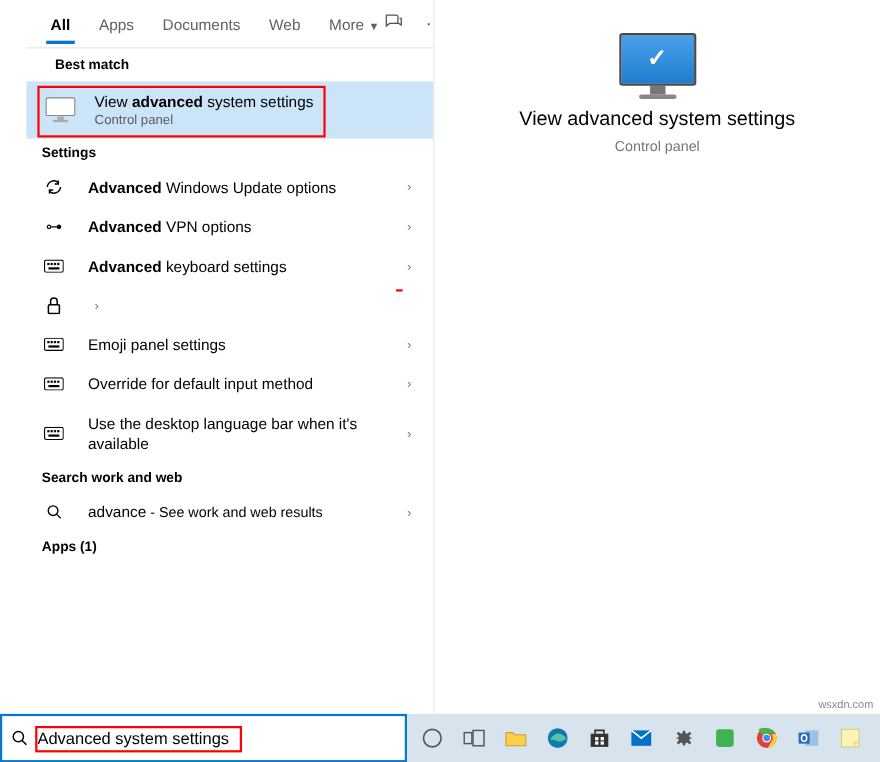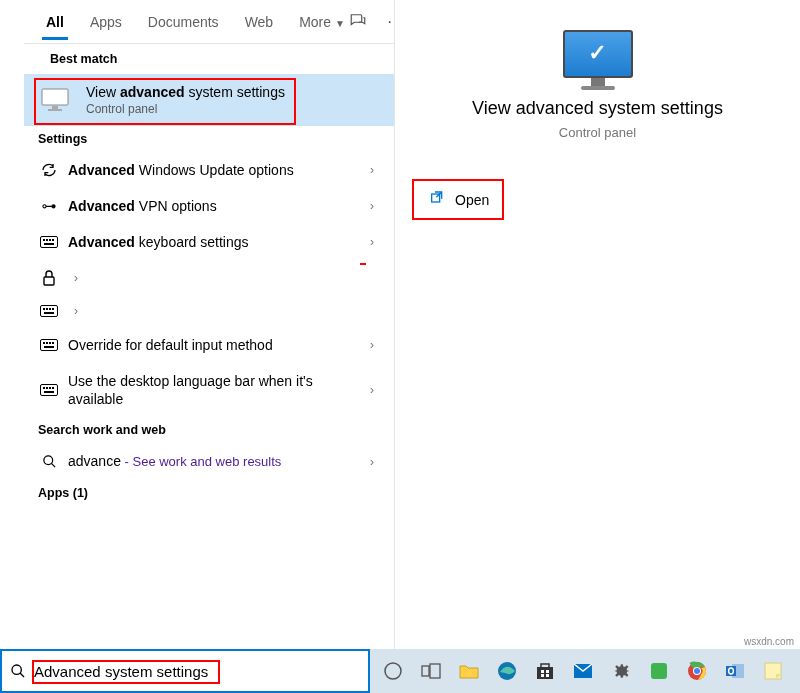--- a/index.html
+++ b/index.html
@@ -17,25 +17,25 @@
 
     .section-label { font-size: 12.5px; font-weight: 600; padding: 8px 26px; color: #000; }
     .section-label-sub { font-size: 12.5px; font-weight: 600; padding: 6px 14px; color: #000; }
 
     .best-match { display: flex; align-items: center; gap: 12px; padding: 10px 14px; background: #cce4f7; position: relative; }
     .best-match .iconbox { width: 36px; height: 28px; display: flex; align-items: center; justify-content: center; }
     .best-match .title { font-size: 14px; color: #000; }
     .best-match .sub { font-size: 12px; color: #5a5a5a; margin-top: 2px; }
     .red-box-1 { position: absolute; border: 2px solid red; left: 10px; top: 4px; width: 262px; height: 47px; pointer-events: none; }
 
-    .list-item { display: flex; align-items: center; gap: 8px; padding: 9px 14px; cursor: pointer; }
+    .list-item { display: flex; align-items: center; gap: 20px; padding: 9px 14px; cursor: pointer; }
     .li-icon { width: 22px; display: flex; justify-content: center; color: #000; font-size: 15px; }
     .li-text { flex: 1; font-size: 14px; color: #000; line-height: 1.3; }
     .li-text .b { font-weight: 600; }
-    .li-text .sub { color: #4c1d95; font-size: 13px; }
+    .li-text .sub { color: #000000; font-size: 13px; }
     .chevron { color: #767676; font-size: 12px; width: 16px; text-align: center; }
 
     .preview-center { text-align: center; padding: 0 20px; }
     .monitor { width: 80px; height: 58px; margin: 0 auto 4px; position: relative; }
     .monitor .screen { width: 70px; height: 48px; background: linear-gradient(#4aa0e8,#1e7dd0); border: 2px solid #4a4a4a; border-radius: 3px; position: relative; margin: 0 auto; }
     .monitor .check { position: absolute; top: 50%; left: 50%; transform: translate(-50%,-55%); color: #fff; font-size: 22px; font-weight: bold; }
     .monitor .stand { width: 14px; height: 8px; background: #777; margin: 0 auto; }
     .monitor .base { width: 34px; height: 4px; background: #888; margin: 0 auto; border-radius: 2px; }
     .preview-title { font-size: 18px; font-weight: 400; color: #000; margin-top: 10px; }
     .preview-sub { font-size: 13px; color: #767676; margin-top: 6px; }
@@ -140,20 +140,21 @@
       <div class="li-icon">
           <svg width="18" height="12" viewBox="0 0 18 12">
             <rect x="0.5" y="0.5" width="17" height="11" rx="1.5" fill="none" stroke="#000"></rect>
             <rect x="3" y="3" width="2" height="2" fill="#000"></rect>
             <rect x="6" y="3" width="2" height="2" fill="#000"></rect>
             <rect x="9" y="3" width="2" height="2" fill="#000"></rect>
             <rect x="12" y="3" width="2" height="2" fill="#000"></rect>
             <rect x="4" y="7" width="10" height="2" fill="#000"></rect>
           </svg>
         </div>
+      <div class="li-text"><span>Emoji panel settings</span></div>
       <div class="chevron">›</div>
     </div>
     <div class="list-item">
       <div class="li-icon">
           <svg width="18" height="12" viewBox="0 0 18 12">
             <rect x="0.5" y="0.5" width="17" height="11" rx="1.5" fill="none" stroke="#000"></rect>
             <rect x="3" y="3" width="2" height="2" fill="#000"></rect>
             <rect x="6" y="3" width="2" height="2" fill="#000"></rect>
             <rect x="9" y="3" width="2" height="2" fill="#000"></rect>
             <rect x="12" y="3" width="2" height="2" fill="#000"></rect>
@@ -198,29 +199,20 @@
       <div class="monitor">
         <div class="screen">
             <div class="check">✓</div>
           </div>
         <div class="stand"></div>
           <div class="base"></div>
       </div>
       <div class="preview-title">View advanced system settings</div>
       <div class="preview-sub">Control panel</div>
     </div>
-    <div class="open-btn">
-      <span class="ico"><svg width="16" height="16" viewBox="0 0 24 24" fill="none" stroke="#0078d4" stroke-width="2">
-            <rect x="4" y="6" width="12" height="12"></rect>
-            <path d="M9 3 h10 v10"></path>
-            <path d="M19 3 l-8 8"></path>
-          </svg></span>
-      <span class="lab">Open</span>
-      <div class="red-box-2"></div>
-    </div>
   </div>
 </div>
 
 <div class="red-tick"></div>
 <div class="watermark">wsxdn.com</div>
 
 <div class="search-bar">
   <div class="search-box">
     <svg width="16" height="16" viewBox="0 0 24 24" fill="none" stroke="#000" stroke-width="2">
         <circle cx="10" cy="10" r="7"></circle>

